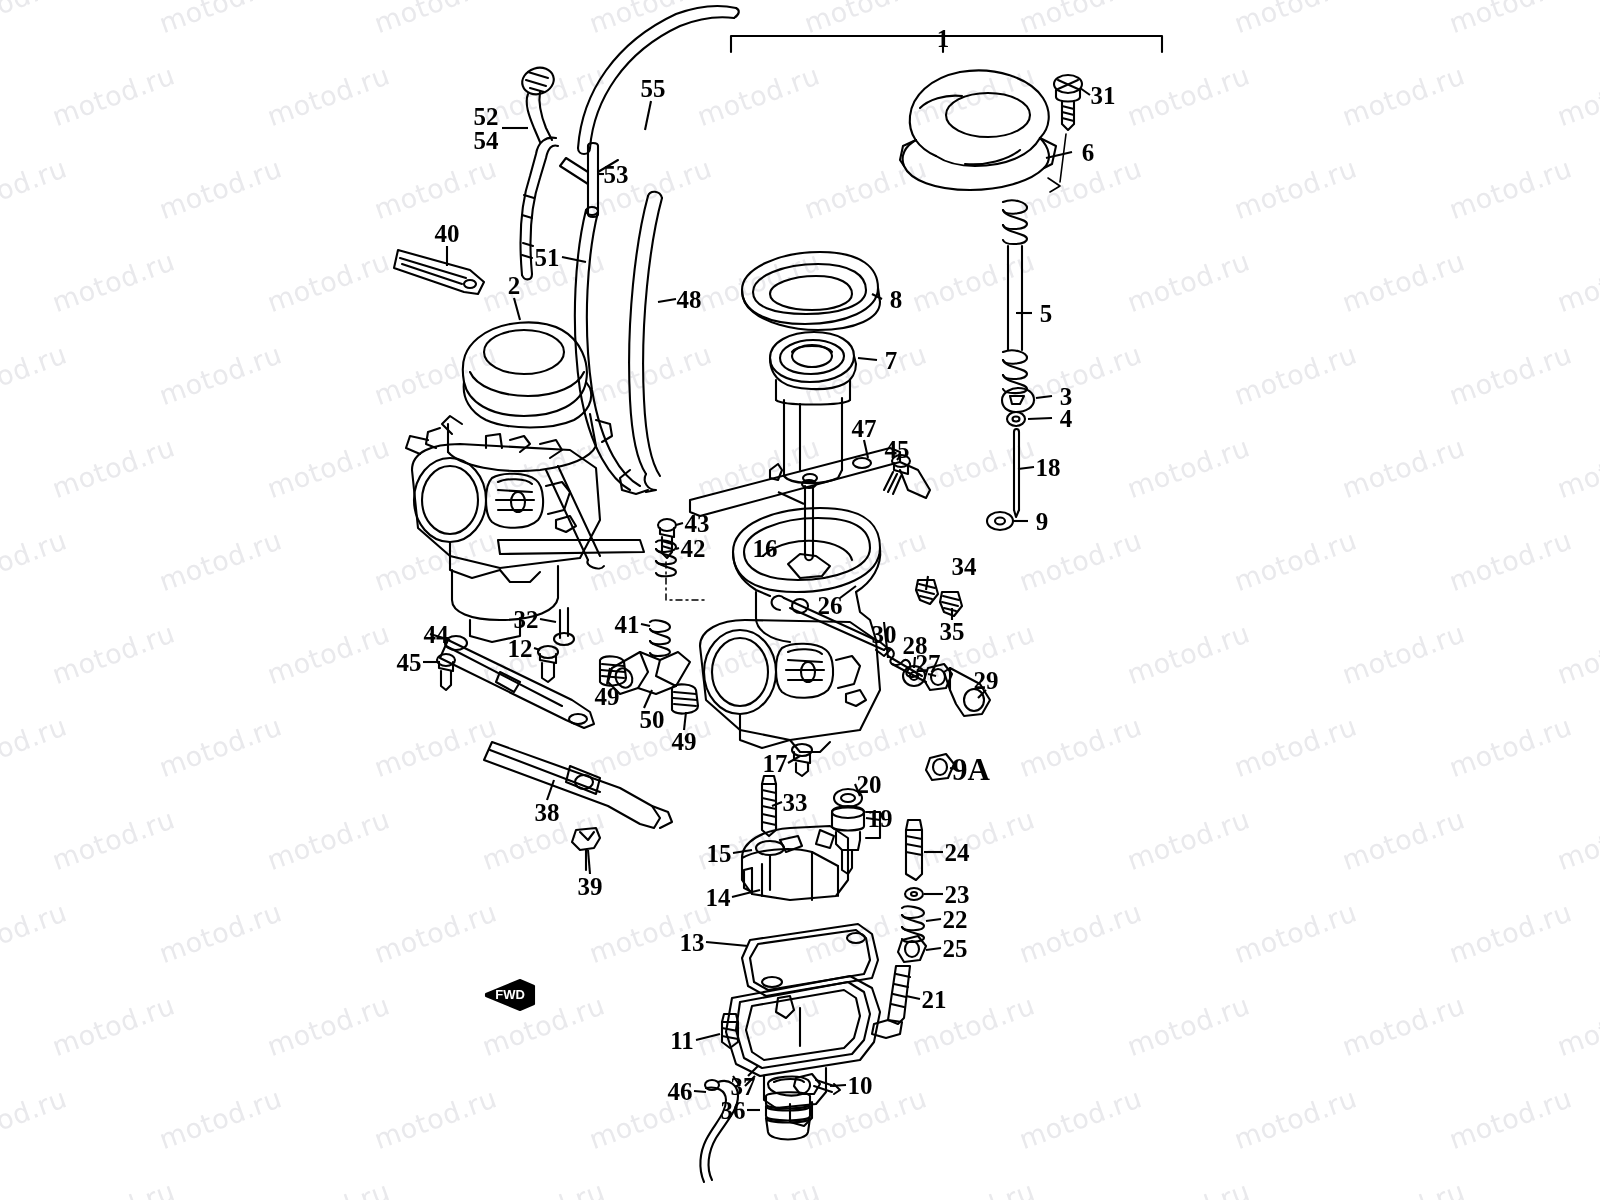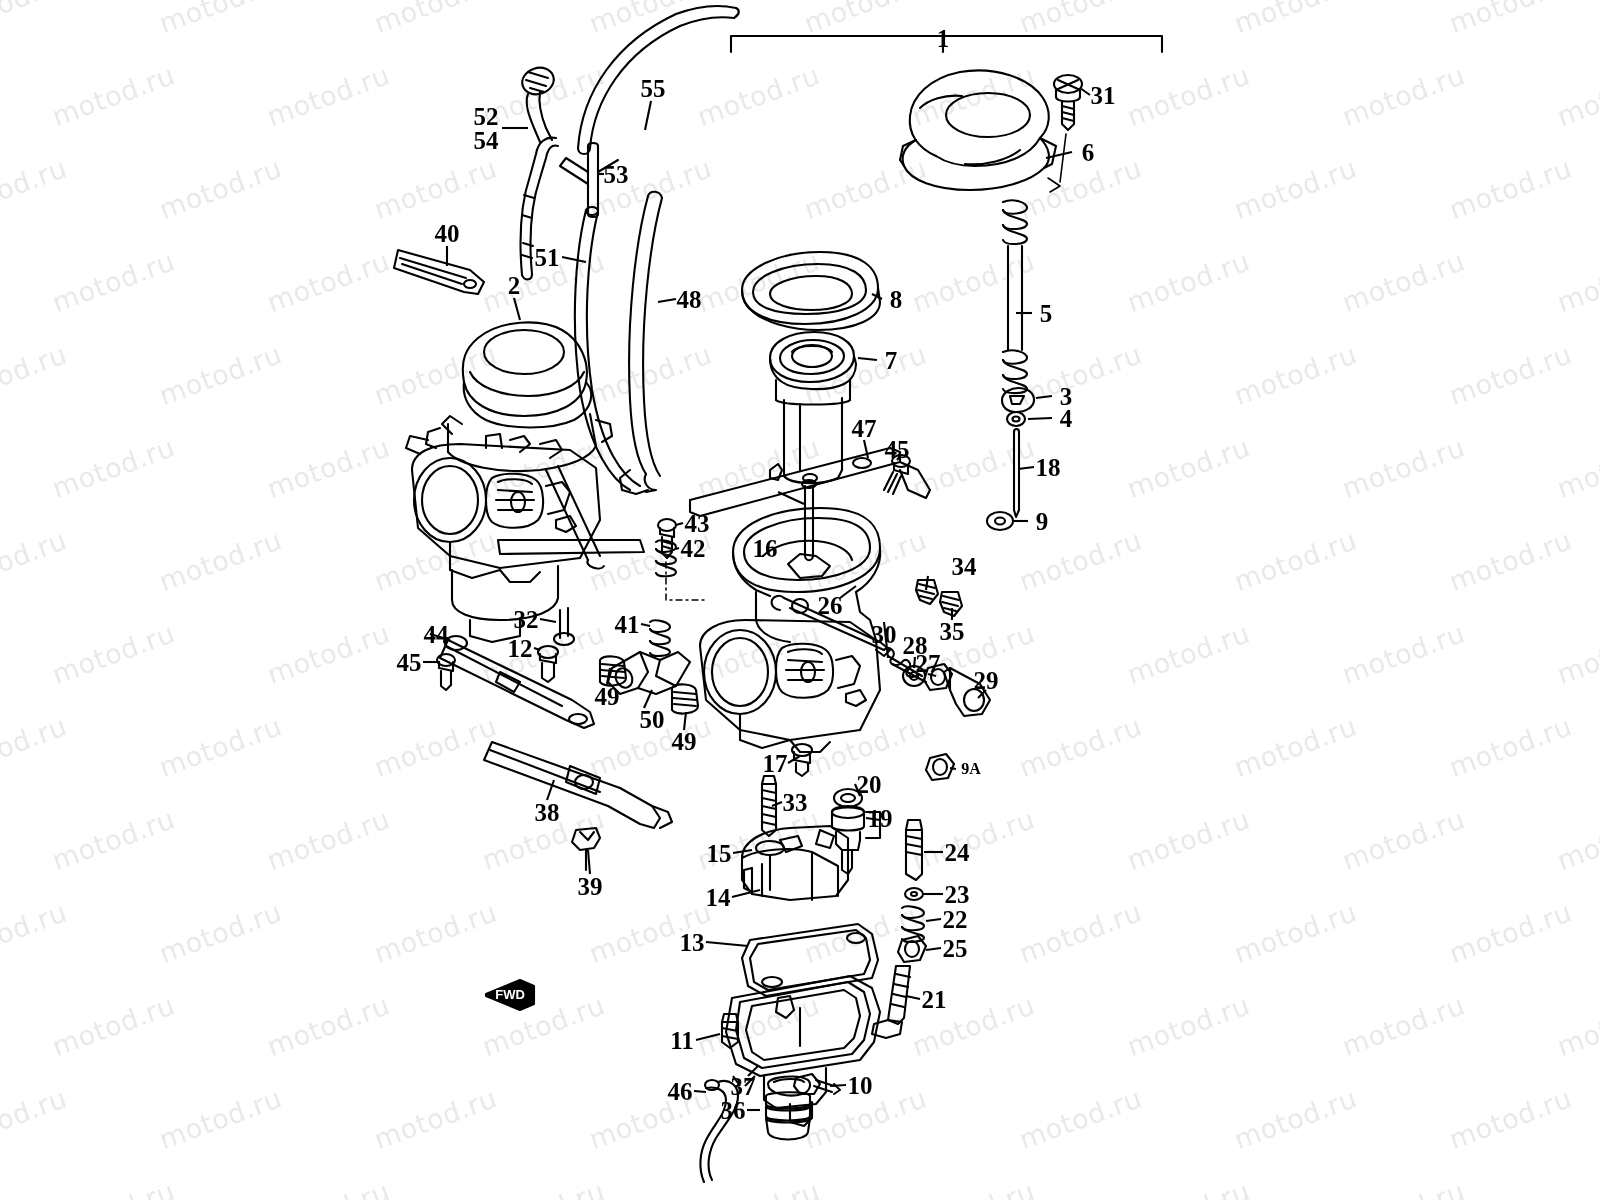--- a/index.html
+++ b/index.html
@@ -16,21 +16,21 @@
 
   
   #art{position:absolute;inset:0;z-index:10;}
   #art svg{display:block;}
 
   
   #labels{position:absolute;inset:0;z-index:20;pointer-events:none;}
   .lbl{position:absolute;font-family:"Liberation Serif",serif;
        font-size:25px;font-weight:700;color:#000;line-height:1;
        white-space:nowrap;transform:translate(-50%,-50%);}
-  .lbl.sm{font-size:16px;}
+  .lbl.sm{font-size:31px;}
 </style>
 </head>
 <body>
 
 <div id="stage">
 
   <div id="watermarks">
       <span class="wm" style="left: -60px; top: 10px;">motod.ru</span>
       <span class="wm" style="left: 155px; top: 10px;">motod.ru</span>
       <span class="wm" style="left: 370px; top: 10px;">motod.ru</span>

